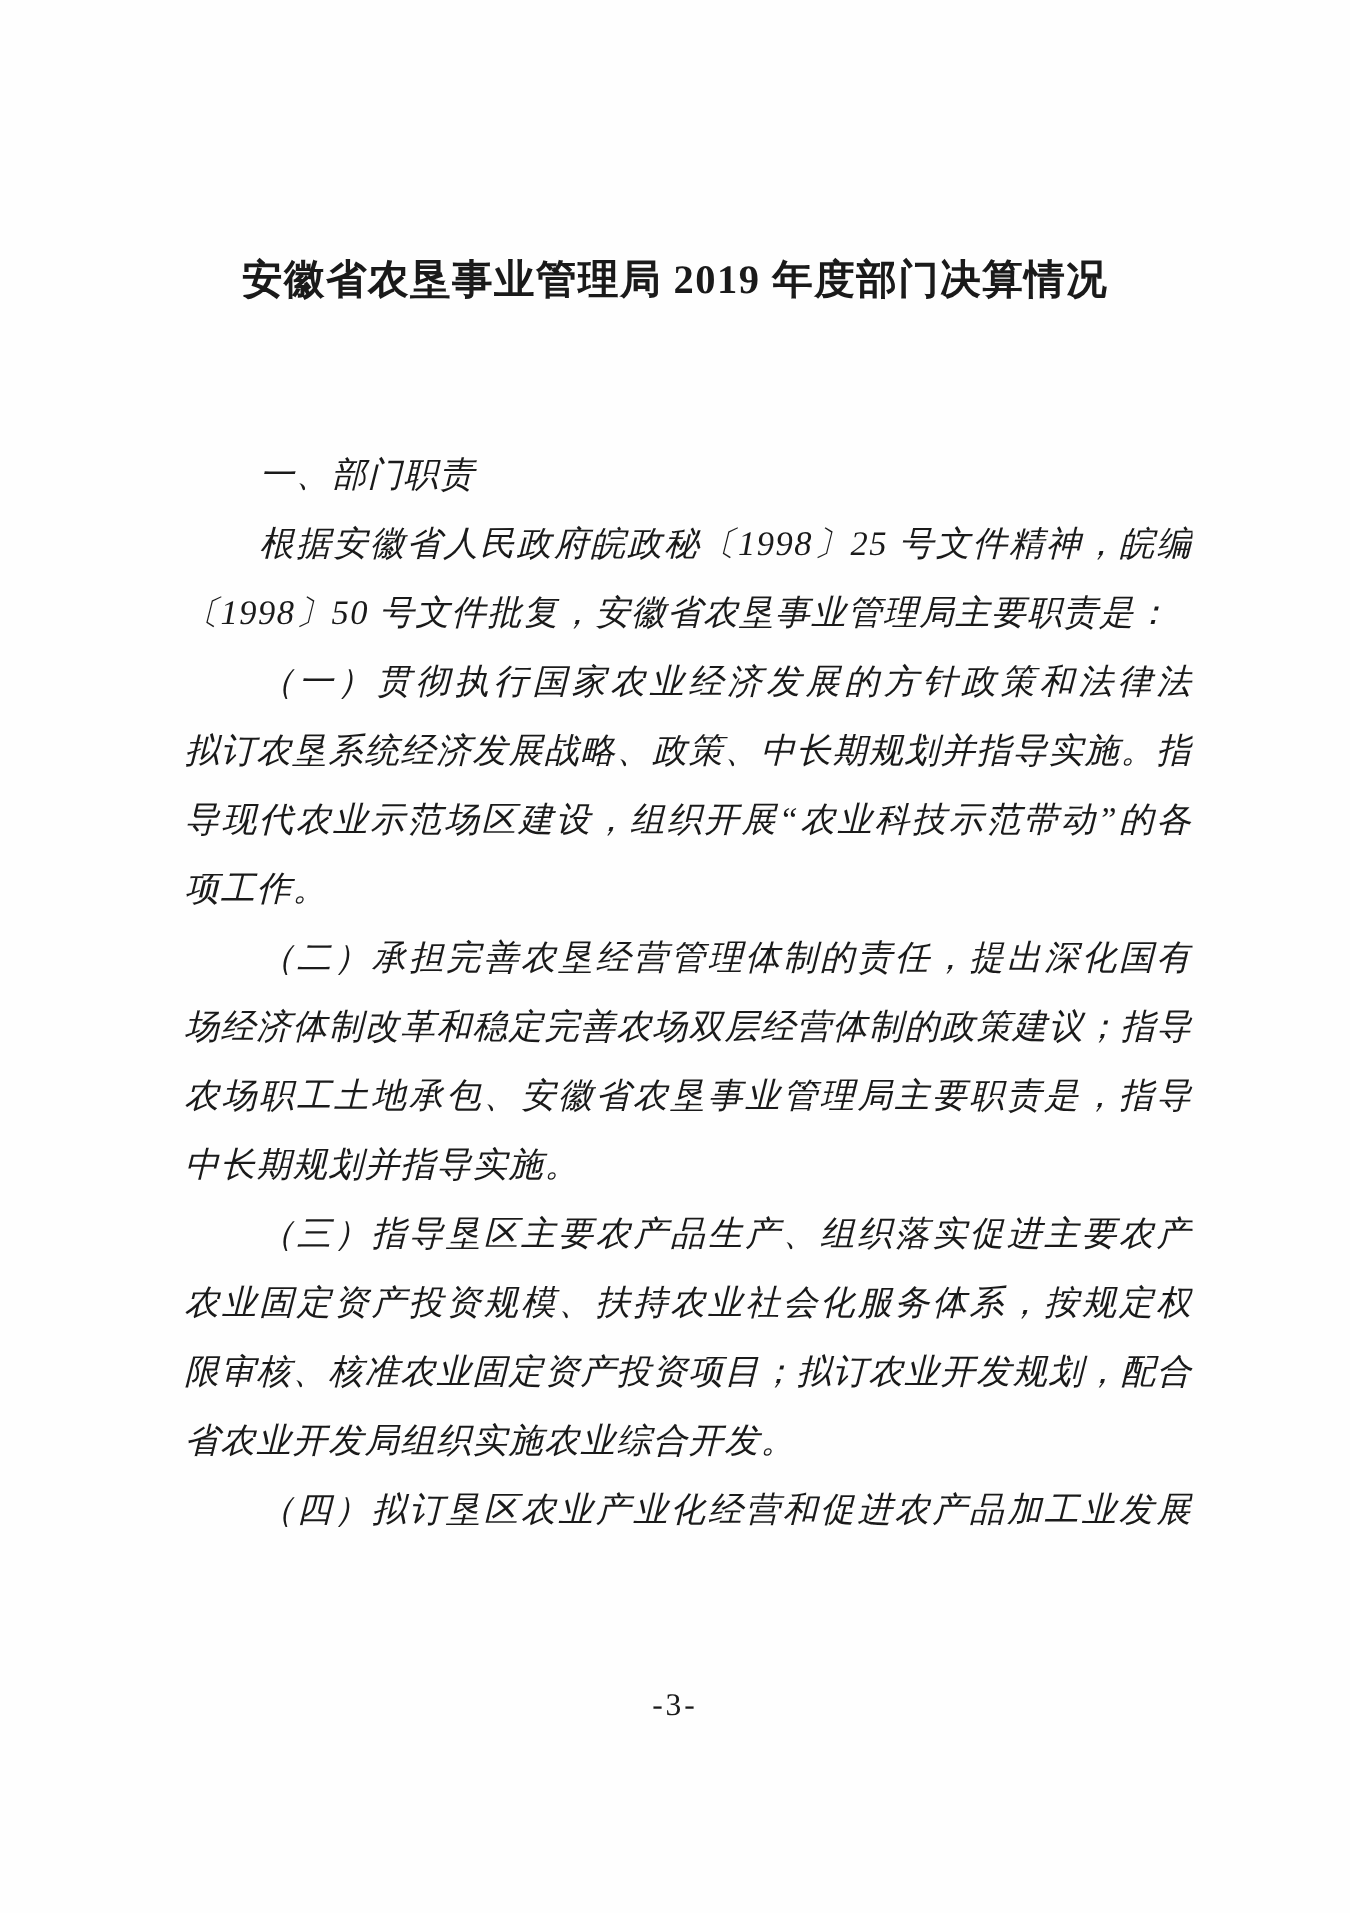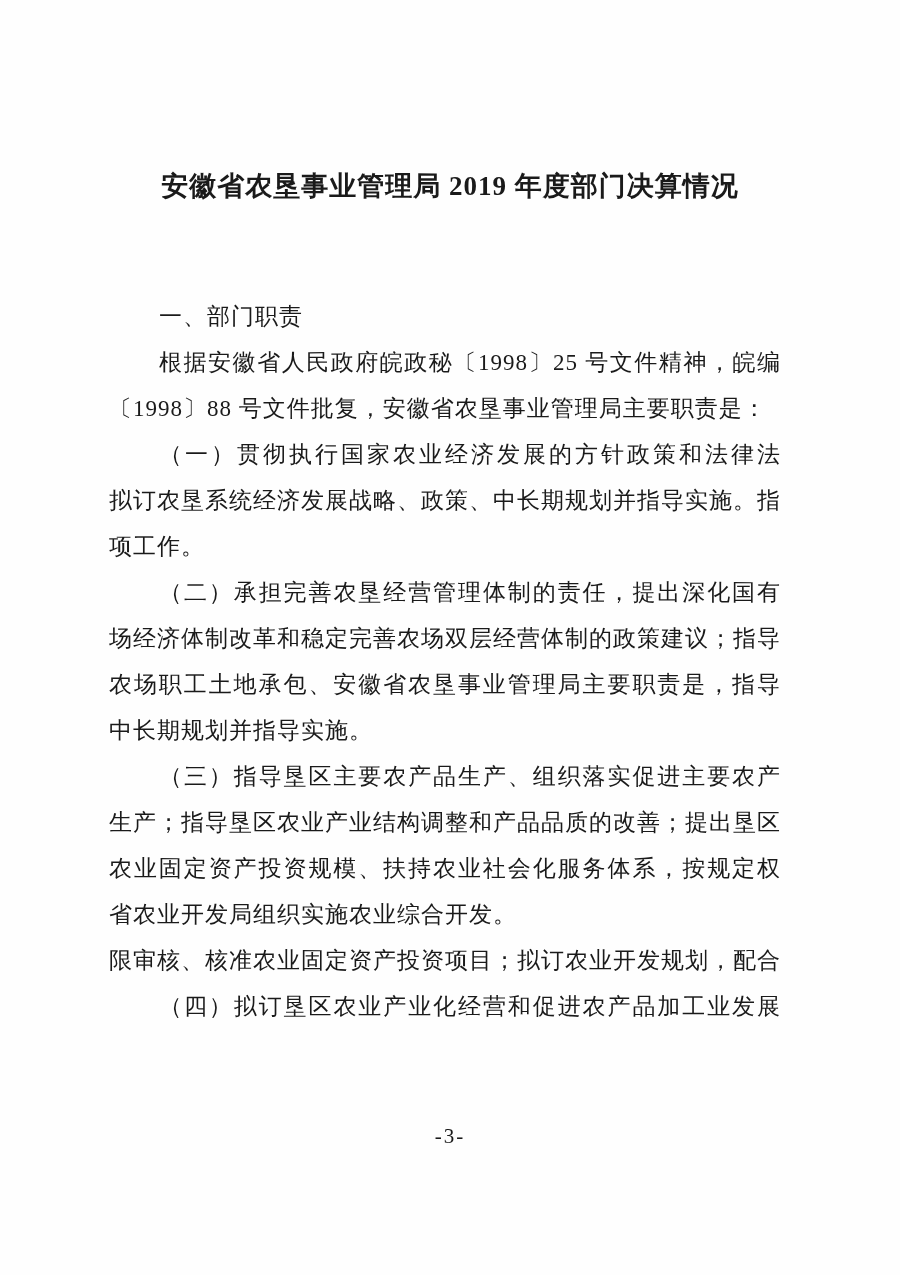--- a/index.html
+++ b/index.html
@@ -23,22 +23,23 @@
     width: 100%;
     text-align: center;
     font-size: 27px;
     font-weight: bold;
     letter-spacing: 1px;
     line-height: 36px;
   }
   .content {
     position: absolute;
     top: 294px;
-    left: 109px;
+    left: 123px;
     width: 672px;
+    font-style: italic;
   }
   .line {
     height: 46px;
     line-height: 46px;
     font-size: 23px;
     letter-spacing: 1px;
     overflow: hidden;
     text-align: left;
   }
   
@@ -62,31 +63,31 @@
 </head>
 <body>
 
 <div class="page">
 
   <div class="doc-title">安徽省农垦事业管理局 2019 年度部门决算情况</div>
 
   <div class="content">
     <div class="line ind">一、部门职责</div>
     <div class="line ind j">根据安徽省人民政府皖政秘〔1998〕25 号文件精神，皖编办</div>
-    <div class="line">〔1998〕88 号文件批复，安徽省农垦事业管理局主要职责是：</div>
+    <div class="line">〔1998〕50 号文件批复，安徽省农垦事业管理局主要职责是：</div>
     <div class="line ind j">（一）贯彻执行国家农业经济发展的方针政策和法律法规，</div>
     <div class="line j">拟订农垦系统经济发展战略、政策、中长期规划并指导实施。指</div>
+    <div class="line j">导现代农业示范场区建设，组织开展“农业科技示范带动”的各</div>
     <div class="line">项工作。</div>
     <div class="line ind j">（二）承担完善农垦经营管理体制的责任，提出深化国有农</div>
     <div class="line j">场经济体制改革和稳定完善农场双层经营体制的政策建议；指导</div>
     <div class="line j">农场职工土地承包、安徽省农垦事业管理局主要职责是，指导</div>
     <div class="line">中长期规划并指导实施。</div>
     <div class="line ind j">（三）指导垦区主要农产品生产、组织落实促进主要农产品</div>
-    <div class="line j">生产；指导垦区农业产业结构调整和产品品质的改善；提出垦区</div>
     <div class="line j">农业固定资产投资规模、扶持农业社会化服务体系，按规定权</div>
+    <div class="line j">限审核、核准农业固定资产投资项目；拟订农业开发规划，配合</div>
     <div class="line">省农业开发局组织实施农业综合开发。</div>
-    <div class="line j">限审核、核准农业固定资产投资项目；拟订农业开发规划，配合</div>
     <div class="line ind j">（四）拟订垦区农业产业化经营和促进农产品加工业发展规</div>
   </div>
 
   <div class="page-num">-3-</div>
 
 </div>
 
 </body></html>

